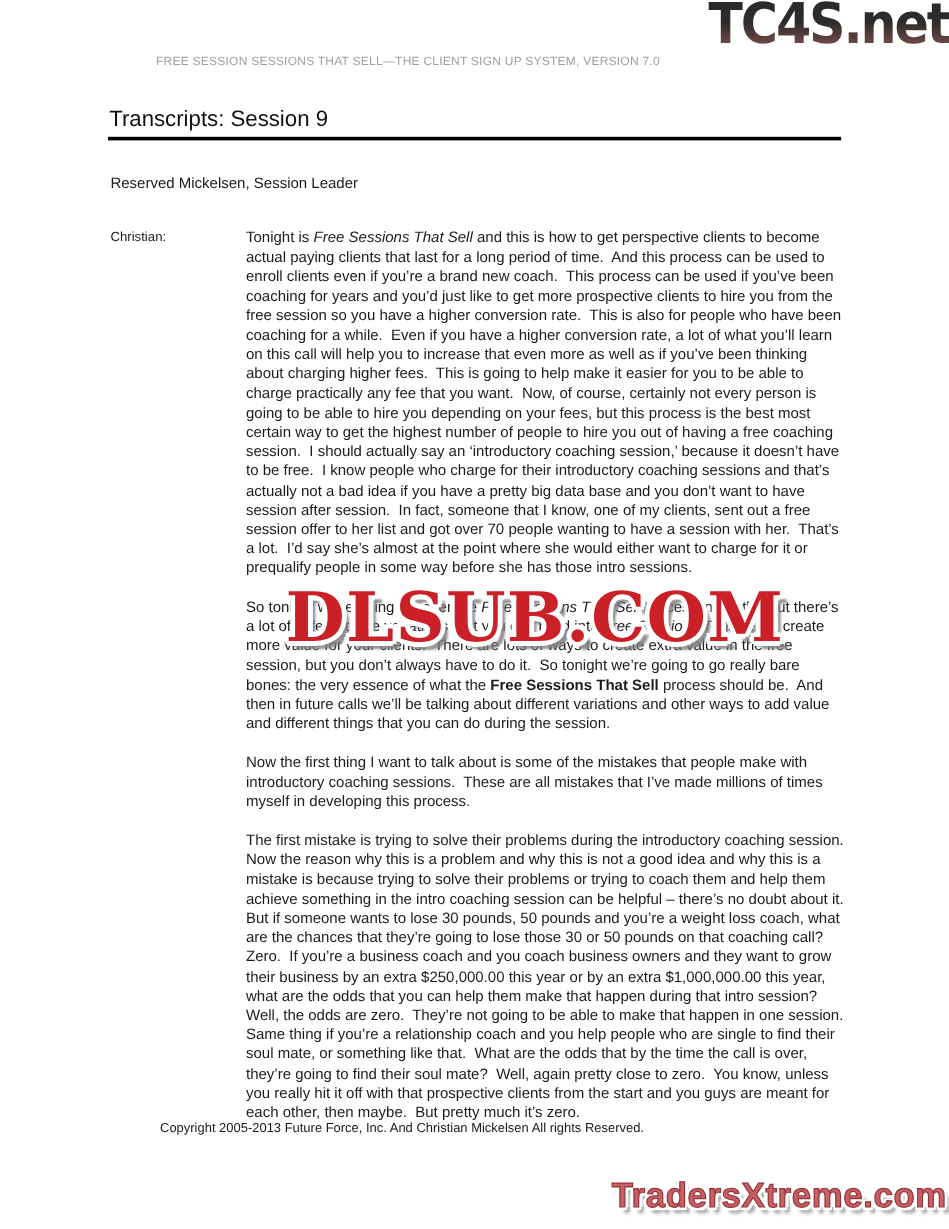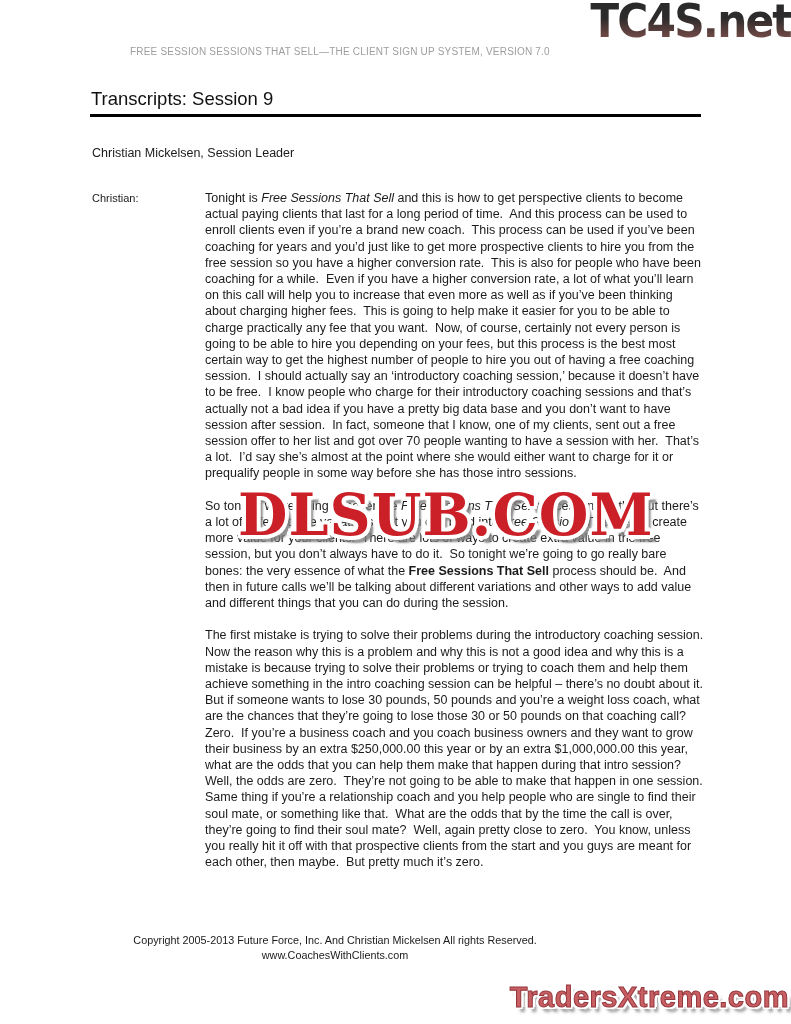--- a/index.html
+++ b/index.html
@@ -106,33 +106,33 @@
 <div class="page">
 
   <div class="running-head">FREE SESSION SESSIONS THAT SELL—THE CLIENT SIGN UP SYSTEM, VERSION 7.0</div>
 
   <div class="tc4s">TC4S.net</div>
 
   <div class="doc-title">Transcripts: Session 9</div>
 
   <div class="title-rule"></div>
 
-  <div class="session-leader">Christian Mickelsen, Session Leader</div>
+  <div class="session-leader">Reserved Mickelsen, Session Leader</div>
 
   <div class="transcript">
     <div class="speaker">Christian:</div>
     <div class="paragraphs">
       <p><span>Tonight is </span><span class="italic">Free Sessions That Sell</span><span> and this is how to get perspective clients to become actual paying clients that last for a long period of time.  And this process can be used to enroll clients even if you’re a brand new coach.  This process can be used if you’ve been coaching for years and you’d just like to get more prospective clients to hire you from the free session so you have a higher conversion rate.  This is also for people who have been coaching for a while.  Even if you have a higher conversion rate, a lot of what you’ll learn on this call will help you to increase that even more as well as if you’ve been thinking about charging higher fees.  This is going to help make it easier for you to be able to charge practically any fee that you want.  Now, of course, certainly not every person is going to be able to hire you depending on your fees, but this process is the best most certain way to get the highest number of people to hire you out of having a free coaching session.  I should actually say an ‘introductory coaching session,’ because it doesn’t have to be free.  I know people who charge for their introductory coaching sessions and that’s actually not a bad idea if you have a pretty big data base and you don’t want to have session after session.  In fact, someone that I know, one of my clients, sent out a free session offer to her list and got over 70 people wanting to have a session with her.  That’s a lot.  I’d say she’s almost at the point where she would either want to charge for it or prequalify people in some way before she has those intro sessions.</span></p>
       <p><span>So tonight we’re going to cover the </span><span class="italic">Free Sessions That Sell</span><span> process in depth.  But there’s a lot of different little variations that you can build into </span><span class="italic">Free Sessions That Sell</span><span> to create more value for your clients.  There are lots of ways to create extra value in the free session, but you don’t always have to do it.  So tonight we’re going to go really bare bones: the very essence of what the </span><span class="bold">Free Sessions That Sell</span><span> process should be.  And then in future calls we’ll be talking about different variations and other ways to add value and different things that you can do during the session.</span></p>
+      <p><span>Now the first thing I want to talk about is some of the mistakes that people make with introductory coaching sessions.  These are all mistakes that I’ve made millions of times myself in developing this process.</span></p>
       <p><span>The first mistake is trying to solve their problems during the introductory coaching session.  Now the reason why this is a problem and why this is not a good idea and why this is a mistake is because trying to solve their problems or trying to coach them and help them achieve something in the intro coaching session can be helpful – there’s no doubt about it.  But if someone wants to lose 30 pounds, 50 pounds and you’re a weight loss coach, what are the chances that they’re going to lose those 30 or 50 pounds on that coaching call?  Zero.  If you’re a business coach and you coach business owners and they want to grow their business by an extra $250,000.00 this year or by an extra $1,000,000.00 this year, what are the odds that you can help them make that happen during that intro session?  Well, the odds are zero.  They’re not going to be able to make that happen in one session.  Same thing if you’re a relationship coach and you help people who are single to find their soul mate, or something like that.  What are the odds that by the time the call is over, they’re going to find their soul mate?  Well, again pretty close to zero.  You know, unless you really hit it off with that prospective clients from the start and you guys are meant for each other, then maybe.  But pretty much it’s zero.</span></p>
     </div>
   </div>
 
   <div class="dlsub">DLSUB.COM</div>
 
   <div class="footer">
     <div>Copyright 2005-2013 Future Force, Inc. And Christian Mickelsen All rights Reserved.</div>
-    <div>www.CoachesWithClients.com</div>
   </div>
 
   <div class="traders">TradersXtreme.com</div>
 
 </div>
 
 </body></html>

